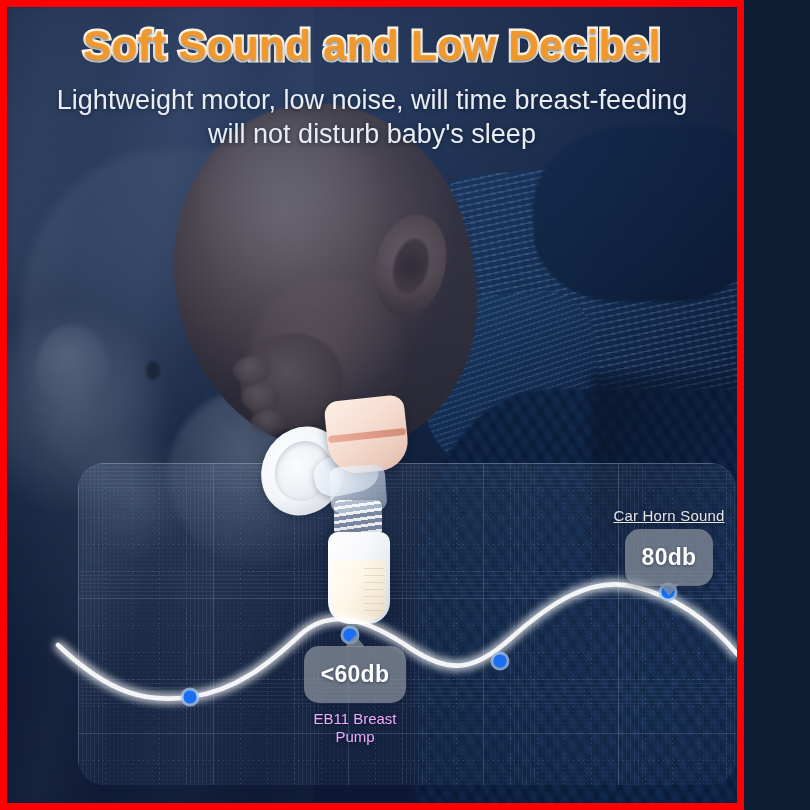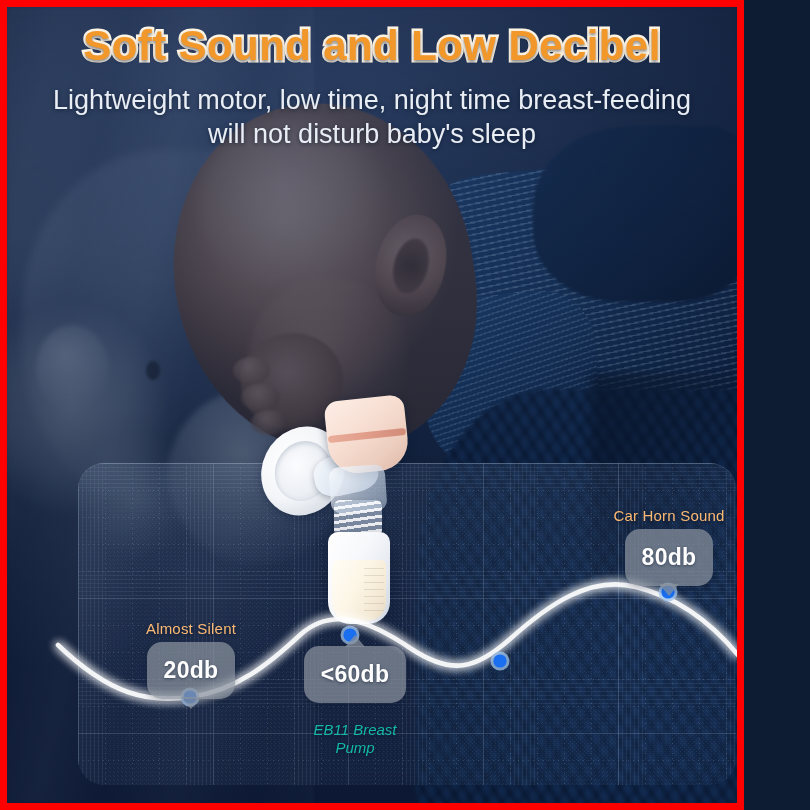--- a/index.html
+++ b/index.html
@@ -261,45 +261,44 @@
   }
   .pp-ticks{
     position:absolute;left:112px;top:176px;width:20px;height:48px;
     background:repeating-linear-gradient(to bottom, rgba(150,140,120,.42) 0 1px, transparent 1px 7px);
     opacity:.55;
   }
 
   
   .marker{position:absolute;z-index:34;text-align:center;}
   .m-caption{
-    font-size:15px;color:#fdba74;white-space:nowrap;
-    text-shadow:0 1px 4px rgba(5,16,36,.75);letter-spacing:.2px;
+    font-size:15px;color:#e5e5e5;white-space:nowrap;
+    text-shadow:0 1px 4px rgba(5,16,36,.75);letter-spacing:.2px;text-decoration:underline;
   }
   .badge{
     display:inline-block;position:relative;margin-top:5px;
     padding:15px 17px;border-radius:15px;
     background:rgba(137,146,157,.72);
     color:#fdfdfe;font-size:23px;font-weight:bold;letter-spacing:.3px;
     text-shadow:0 1px 3px rgba(8,20,42,.5);
     box-shadow:0 2px 7px rgba(6,16,36,.28);
   }
   .badge.down::after{
     content:"";position:absolute;left:50%;bottom:-10px;transform:translateX(-50%);
     border-left:10px solid transparent;border-right:10px solid transparent;
     border-top:12px solid rgba(137,146,157,.72);
   }
   .badge.up::before{
     content:"";position:absolute;left:50%;top:-11px;transform:translateX(-50%);
     border-left:10px solid transparent;border-right:10px solid transparent;
     border-bottom:12px solid rgba(137,146,157,.72);
   }
   .m-sub{
-    font-size:15px;color:#14b8a6;line-height:1.18;margin-top:18px;white-space:pre-line;
+    font-size:15px;color:#f0abfc;line-height:1.18;margin-top:7px;white-space:pre-line;
     text-shadow:0 1px 4px rgba(5,16,36,.75);
-    font-style:italic;
   }
   #mk-20{left:132px;top:620px;width:118px;}
   #mk-60{left:296px;top:641px;width:118px;}
   #mk-40{left:441px;top:578px;width:118px;}
   #mk-80{left:602px;top:507px;width:134px;}
 </style>
 </head>
 <body>
 
 <div class="stage">
@@ -326,21 +325,21 @@
     <div class="finger" style="left:32%;top:47.4%;width:5.4%;height:3.4%;"></div>
     <div class="finger" style="left:33.4%;top:50.6%;width:5%;height:3.2%;"></div>
     <div class="blanket"></div>
     <div class="dark-v"></div>
     <div class="night"></div>
     <div class="night2"></div>
   </div>
 
   <div class="head-block">
     <h1 class="title">Soft Sound and Low Decibel</h1>
-    <p class="subtitle">Lightweight motor, low time, night time breast-feeding will not disturb baby's sleep</p>
+    <p class="subtitle">Lightweight motor, low noise, will time breast-feeding will not disturb baby's sleep</p>
   </div>
 
   <div class="panel">
     <div class="grid"></div>
     <div class="gridlines"></div>
   </div>
 
   <div class="product">
     <div class="pp-flange"></div>
     <div class="pp-flange-in"></div>
@@ -371,24 +370,20 @@
       <circle cx="120" cy="234" r="6.6" fill="#1a6ef0"></circle>
       <circle cx="280" cy="172" r="9.5" fill="#9fc4ef" opacity=".75"></circle>
       <circle cx="280" cy="172" r="6.6" fill="#1a6ef0"></circle>
       <circle cx="430" cy="198" r="9.5" fill="#9fc4ef" opacity=".75"></circle>
       <circle cx="430" cy="198" r="6.6" fill="#1a6ef0"></circle>
       <circle cx="598" cy="129" r="9.5" fill="#9fc4ef" opacity=".75"></circle>
       <circle cx="598" cy="129" r="6.6" fill="#1a6ef0"></circle>
     </g>
   </svg>
 
-  <div class="marker" id="mk-20">
-    <div class="m-caption">Almost Silent</div>
-    <div class="badge down">20db</div>
-  </div>
 
   <div class="marker" id="mk-60">
     <div class="badge up">&lt;60db</div>
     <div class="m-sub">EB11 Breast
 Pump</div>
   </div>
 
 
   <div class="marker" id="mk-80">
     <div class="m-caption">Car Horn Sound</div>

